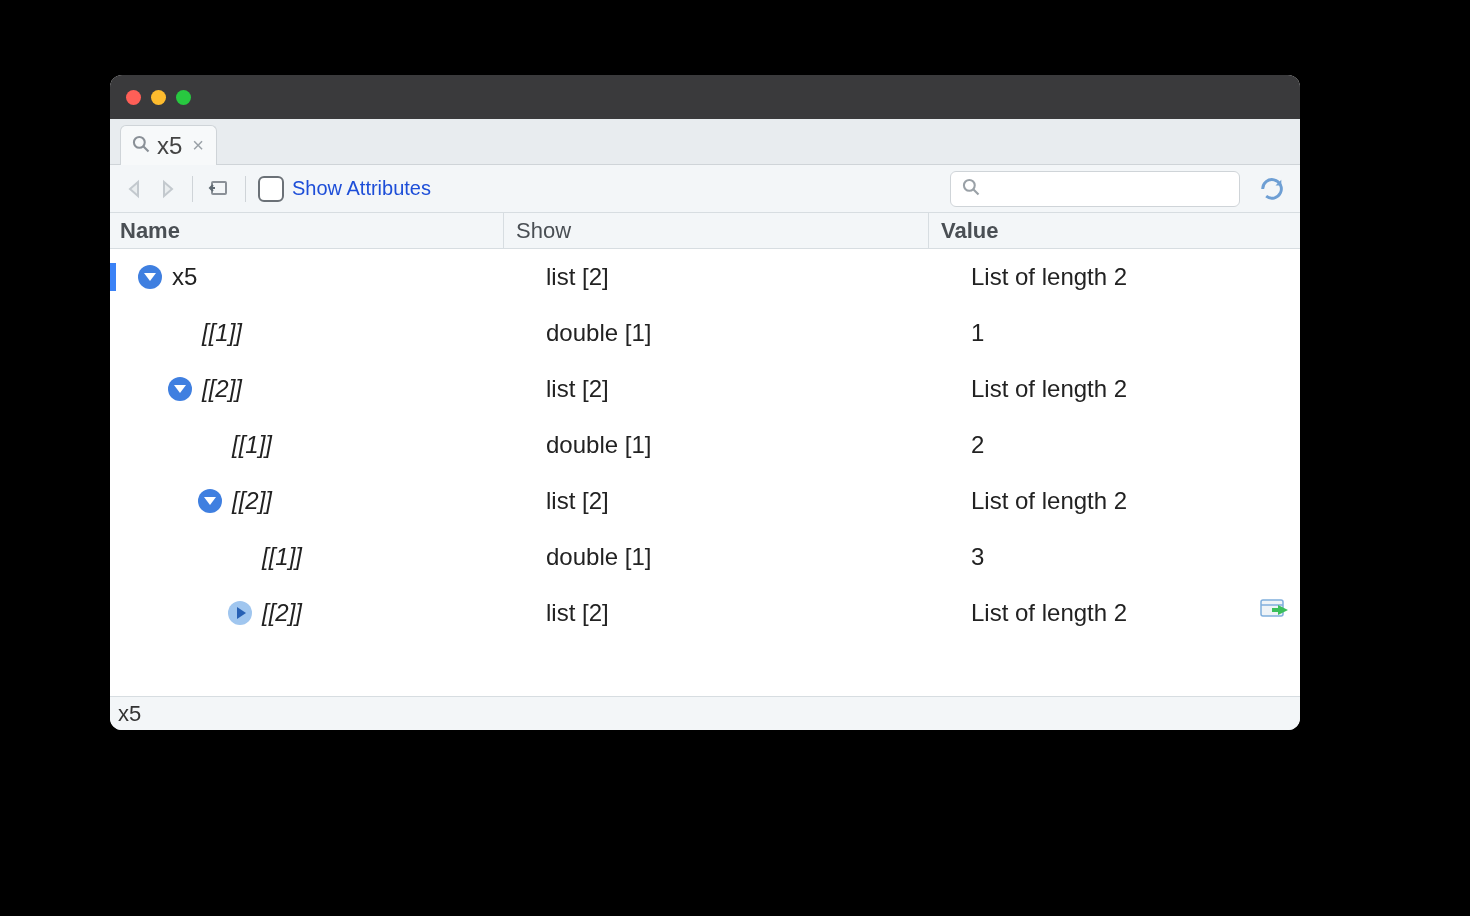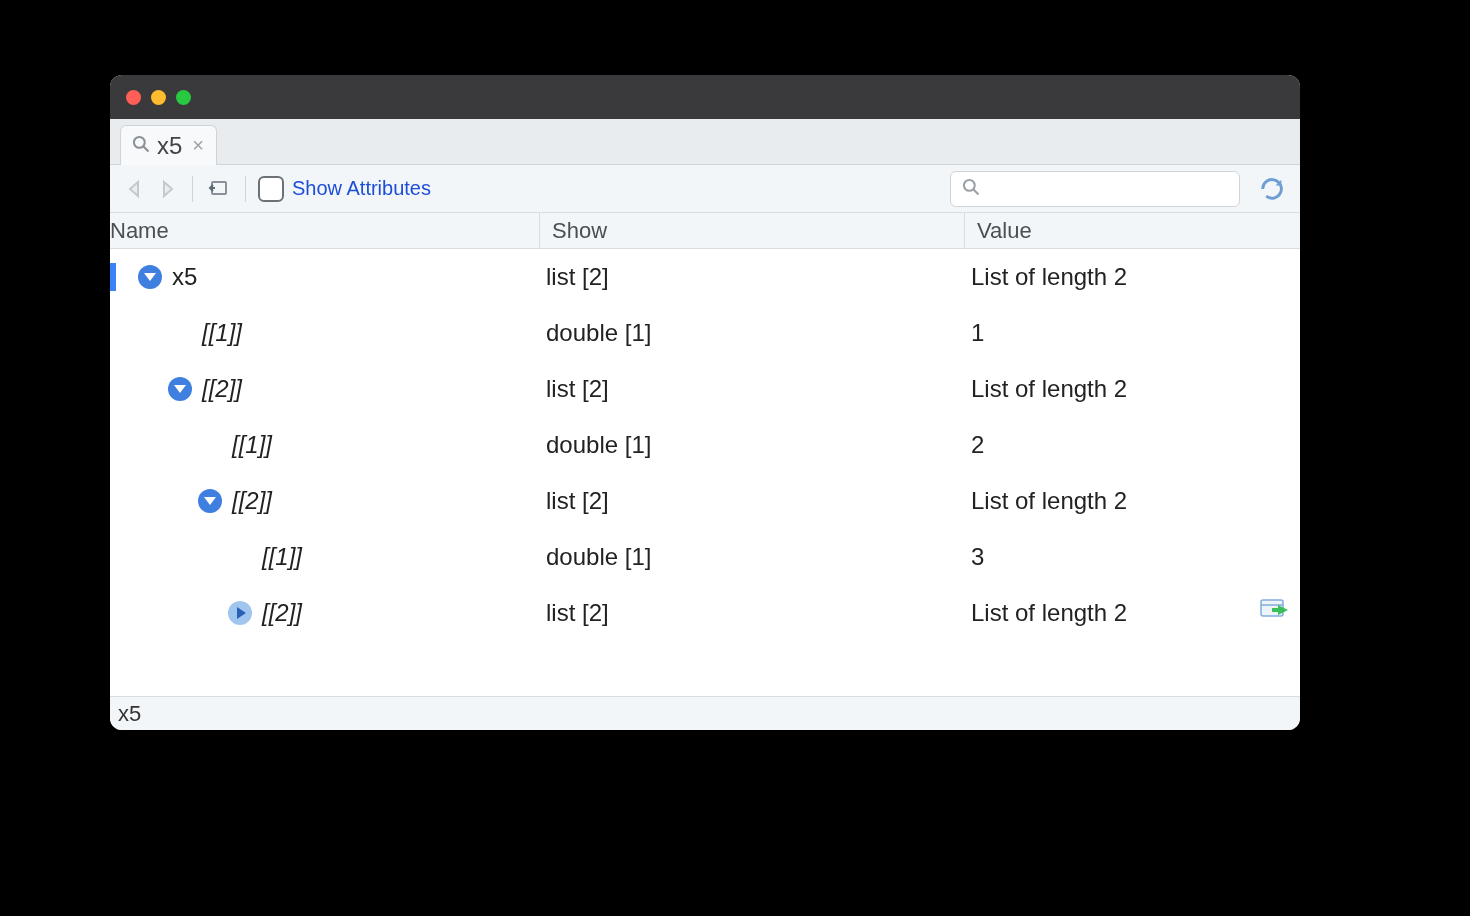--- a/index.html
+++ b/index.html
@@ -102,23 +102,23 @@
   .refresh-btn svg { width:28px; height:28px; color:#6e9fd4; }
 
   .headers {
     height: 36px;
     background:#f3f6f8;
     border-bottom:1px solid #d7dde1;
     display:flex;
     font-size:22px;
     color:#4a4f54;
   }
-  .col-name  { width:430px; display:flex; align-items:center; border-right:1px solid #d7dde1;}
+  .col-name  { width:394px; padding-left:10px; display:flex; align-items:center; border-right:1px solid #d7dde1;font-weight:bold;}
   .col-type  { width:425px; padding-left:12px; display:flex; align-items:center; border-right:1px solid #d7dde1;}
-  .col-value { flex:1;      padding-left:12px; display:flex; align-items:center;}
+  .col-value { flex:1;      padding-left:12px; display:flex; align-items:center;font-weight:bold;}
 
   .tree {
     flex:1;
     overflow:auto;
     background:#fff;
   }
   .row {
     display:flex;
     height:56px;
     align-items:center;

